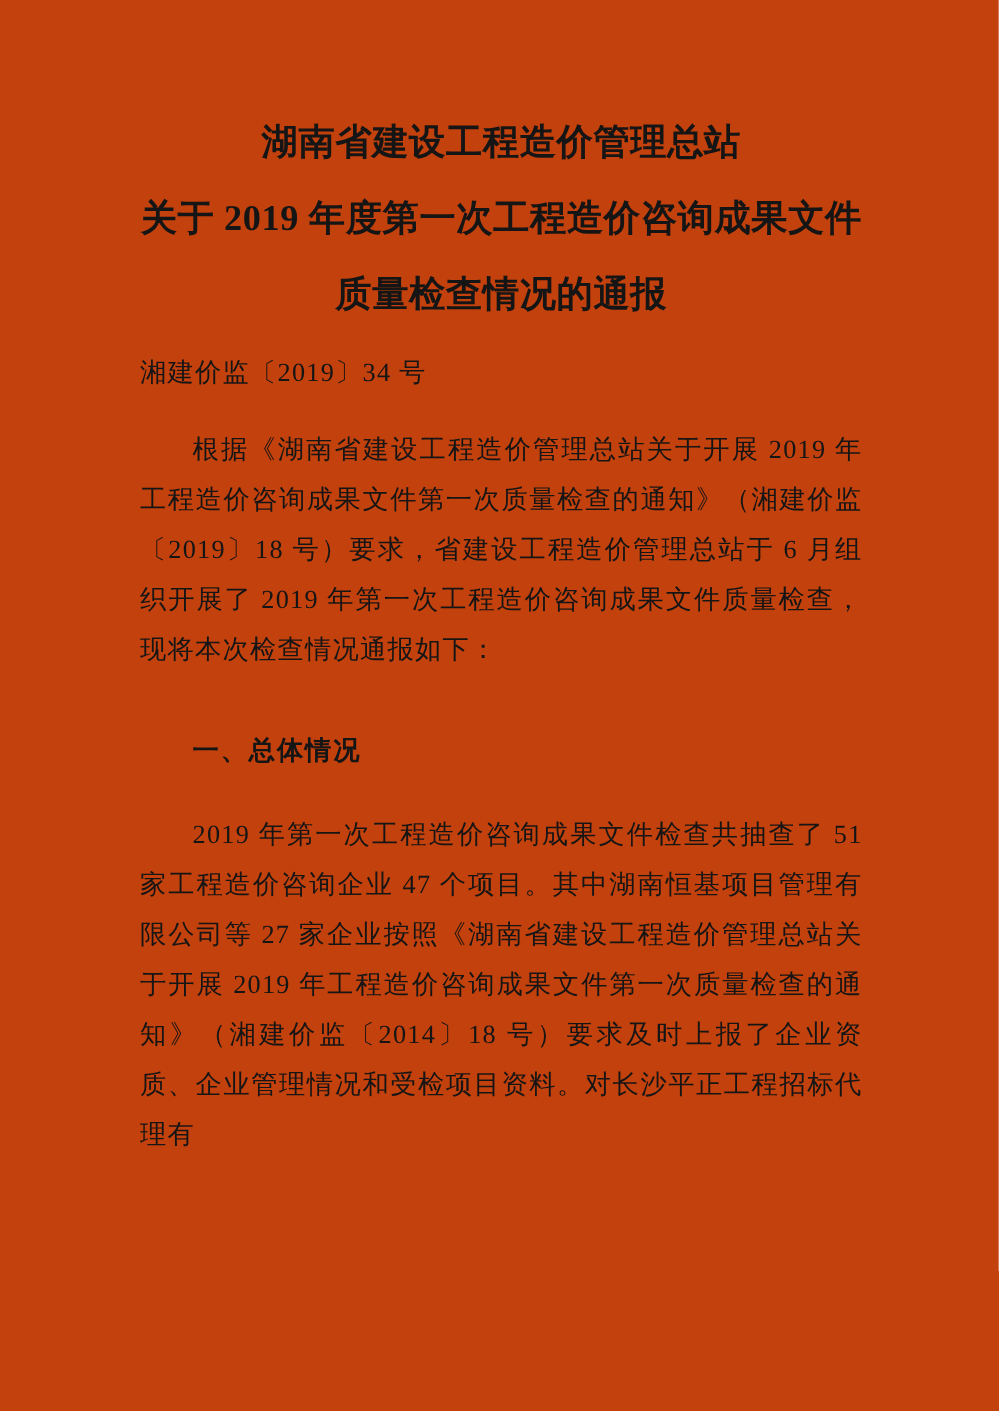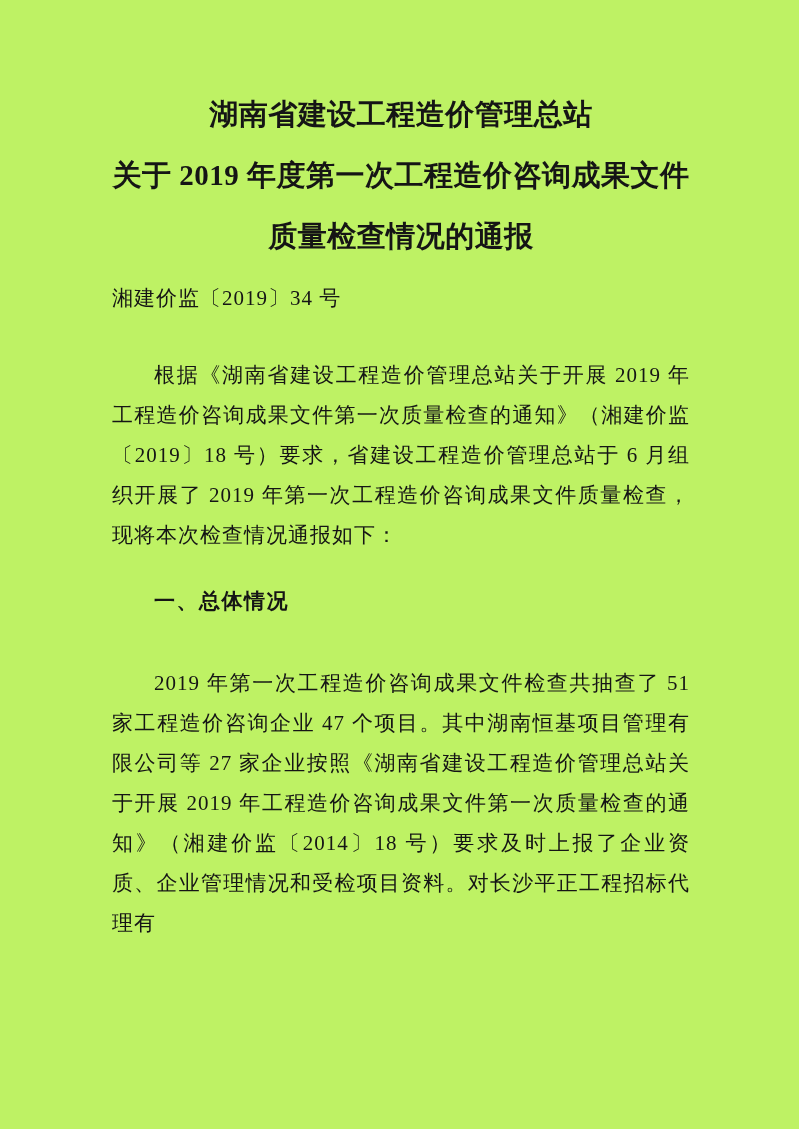--- a/index.html
+++ b/index.html
@@ -7,21 +7,21 @@
   body {
     width: 799px;
     height: 1129px;
     font-family: "Liberation Serif", "DejaVu Serif", serif;
     color: #151515;
     overflow: hidden;
   }
   .page {
     width: 799px;
     height: 1129px;
-    background: #bef264;
+    background: #c2410c;
     padding: 84px 109px 0 112px;
   }
   .doc-title {
     font-size: 29px;
     line-height: 61px;
     font-weight: bold;
     text-align: center;
     letter-spacing: 0.5px;
   }
   .doc-title .t-line { display: block; }
@@ -33,25 +33,25 @@
     font-weight: normal;
   }
   .body-text {
     font-size: 21px;
     line-height: 40px;
     letter-spacing: 1px;
     text-align: justify;
   }
   .salutation { margin-top: 26px; }
   .para {
-    margin-top: 42px;
+    margin-top: 26px;
     text-indent: 2em;
   }
   .section-heading {
-    margin-top: 26px;
+    margin-top: 42px;
     text-indent: 2em;
     font-size: 21px;
     line-height: 40px;
     font-weight: bold;
     font-family: "Liberation Sans", "DejaVu Sans", sans-serif;
     letter-spacing: 1.5px;
   }
 </style>
 </head>
 <body>

